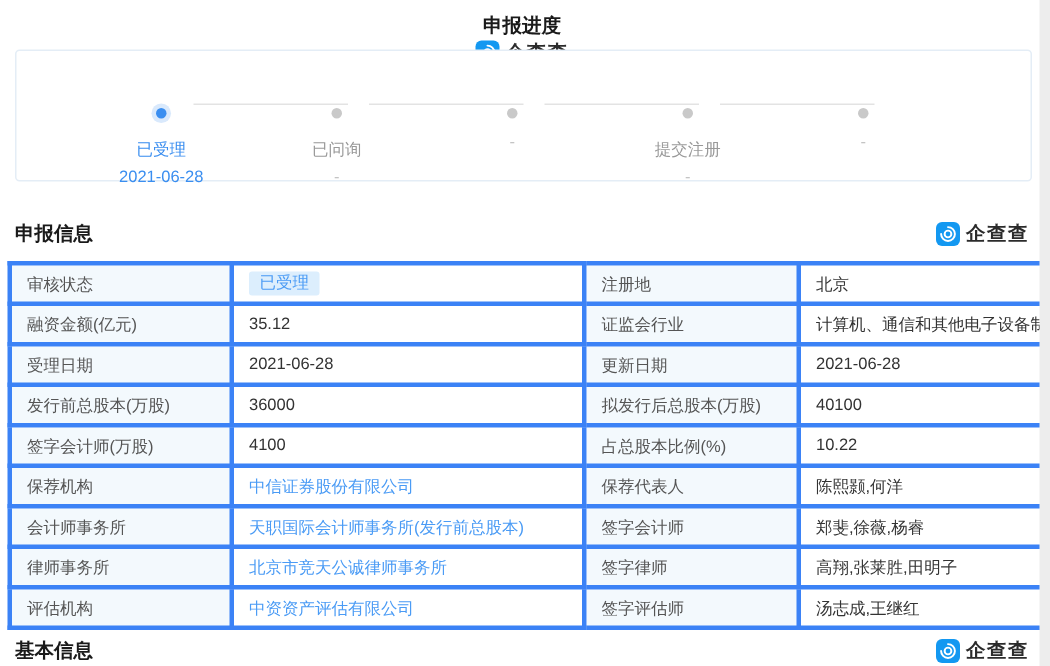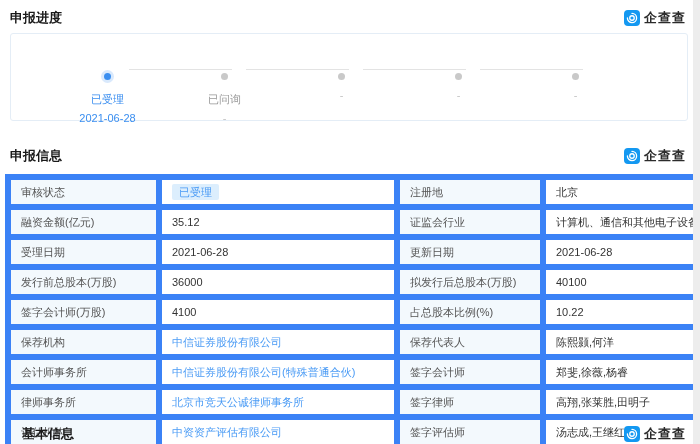--- a/index.html
+++ b/index.html
@@ -23,36 +23,36 @@
   .dot{position:relative;z-index:1;display:inline-block;width:7px;height:7px;
        border-radius:50%;background:#c9c9c9;}
   .step.active .dot{background:#3a8ef0;box-shadow:0 0 0 3px #d9e9fc;}
   .step-label{margin-top:8px;font-size:11px;color:#999;}
   .step.active .step-label{color:#3a8ef0;}
   .step-date{margin-top:5px;font-size:11px;color:#c4c4c4;}
   .step.active .step-date{color:#3a8ef0;}
   
   .info-table{position:absolute;top:174px;left:5px;width:688px;border-collapse:collapse;
               table-layout:fixed;}
-  .info-table td{border:6px solid #3b82f6;height:24px;padding:0 10px;font-size:11px;
+  .info-table td{border:3px solid #3b82f6;height:24px;padding:0 10px;font-size:11px;
                  color:#333;overflow:hidden;white-space:nowrap;}
   .info-table td.lbl{background:#f3f9fd;color:#555;}
   .c1{width:125px;} .c2{width:212px;} .c3{width:120px;} .c4{width:231px;}
   .link{color:#4a9bf5;cursor:pointer;text-align:center;}
   .badge{display:inline-block;background:#dceefd;color:#4a9bf5;font-size:11px;
          line-height:16px;padding:0 7px;border-radius:2px;}
   
   .scrollbar{position:absolute;top:0;right:0;width:7px;height:444px;background:#ededed;}
 </style>
 </head>
 <body>
 
 <div class="page">
 
-  <div class="section-head" style="top:8px;">
+  <div class="section-head" style="top:8px;flex-direction:column;">
     <div class="section-title">申报进度</div>
     <div class="qcc">
       <span class="qcc-icon">
         <svg width="12" height="12" viewBox="0 0 24 24">
             <circle cx="12" cy="12" r="4.5" fill="none" stroke="#fff" stroke-width="2.6"></circle>
             <path d="M12 2.8a9.2 9.2 0 1 1-9.2 9.2" fill="none" stroke="#fff" stroke-width="2.6" stroke-linecap="round"></path>
           </svg>
       </span>
       <span class="qcc-text">企查查</span>
     </div>
@@ -69,20 +69,21 @@
         <span class="dot"></span>
         <div class="step-label">已问询</div>
         <div class="step-date">-</div>
       </div>
       <div class="step">
         <span class="dot"></span>
         <div class="step-date">-</div>
       </div>
       <div class="step">
         <span class="dot"></span>
+        <div class="step-label">提交注册</div>
         <div class="step-date">-</div>
       </div>
       <div class="step">
         <span class="dot"></span>
         <div class="step-date">-</div>
       </div>
     </div>
   </div>
 
   <div class="section-head" style="top:146px;">
@@ -131,40 +132,40 @@
       <td class="c4">10.22</td>
     </tr>
     <tr>
       <td class="lbl c1">保荐机构</td>
       <td class="c2"><span class="link">中信证券股份有限公司</span></td>
       <td class="lbl c3">保荐代表人</td>
       <td class="c4">陈熙颢,何洋</td>
     </tr>
     <tr>
       <td class="lbl c1">会计师事务所</td>
-      <td class="c2"><span class="link">中信证券股份有限公司(特殊普通合伙)</span></td>
+      <td class="c2"><span class="link">天职国际会计师事务所(发行前总股本)</span></td>
       <td class="lbl c3">签字会计师</td>
       <td class="c4">郑斐,徐薇,杨睿</td>
     </tr>
     <tr>
       <td class="lbl c1">律师事务所</td>
       <td class="c2"><span class="link">北京市竞天公诚律师事务所</span></td>
       <td class="lbl c3">签字律师</td>
       <td class="c4">高翔,张莱胜,田明子</td>
     </tr>
     <tr>
       <td class="lbl c1">评估机构</td>
       <td class="c2"><span class="link">中资资产评估有限公司</span></td>
       <td class="lbl c3">签字评估师</td>
       <td class="c4">汤志成,王继红</td>
     </tr>
   </tbody>
     </table>
 
-  <div class="section-head" style="top:424px;margin-left:12px;">
+  <div class="section-head" style="top:424px;">
     <div class="section-title">基本信息</div>
     <div class="qcc">
       <span class="qcc-icon">
         <svg width="12" height="12" viewBox="0 0 24 24">
             <circle cx="12" cy="12" r="4.5" fill="none" stroke="#fff" stroke-width="2.6"></circle>
             <path d="M12 2.8a9.2 9.2 0 1 1-9.2 9.2" fill="none" stroke="#fff" stroke-width="2.6" stroke-linecap="round"></path>
           </svg>
       </span>
       <span class="qcc-text">企查查</span>
     </div>

